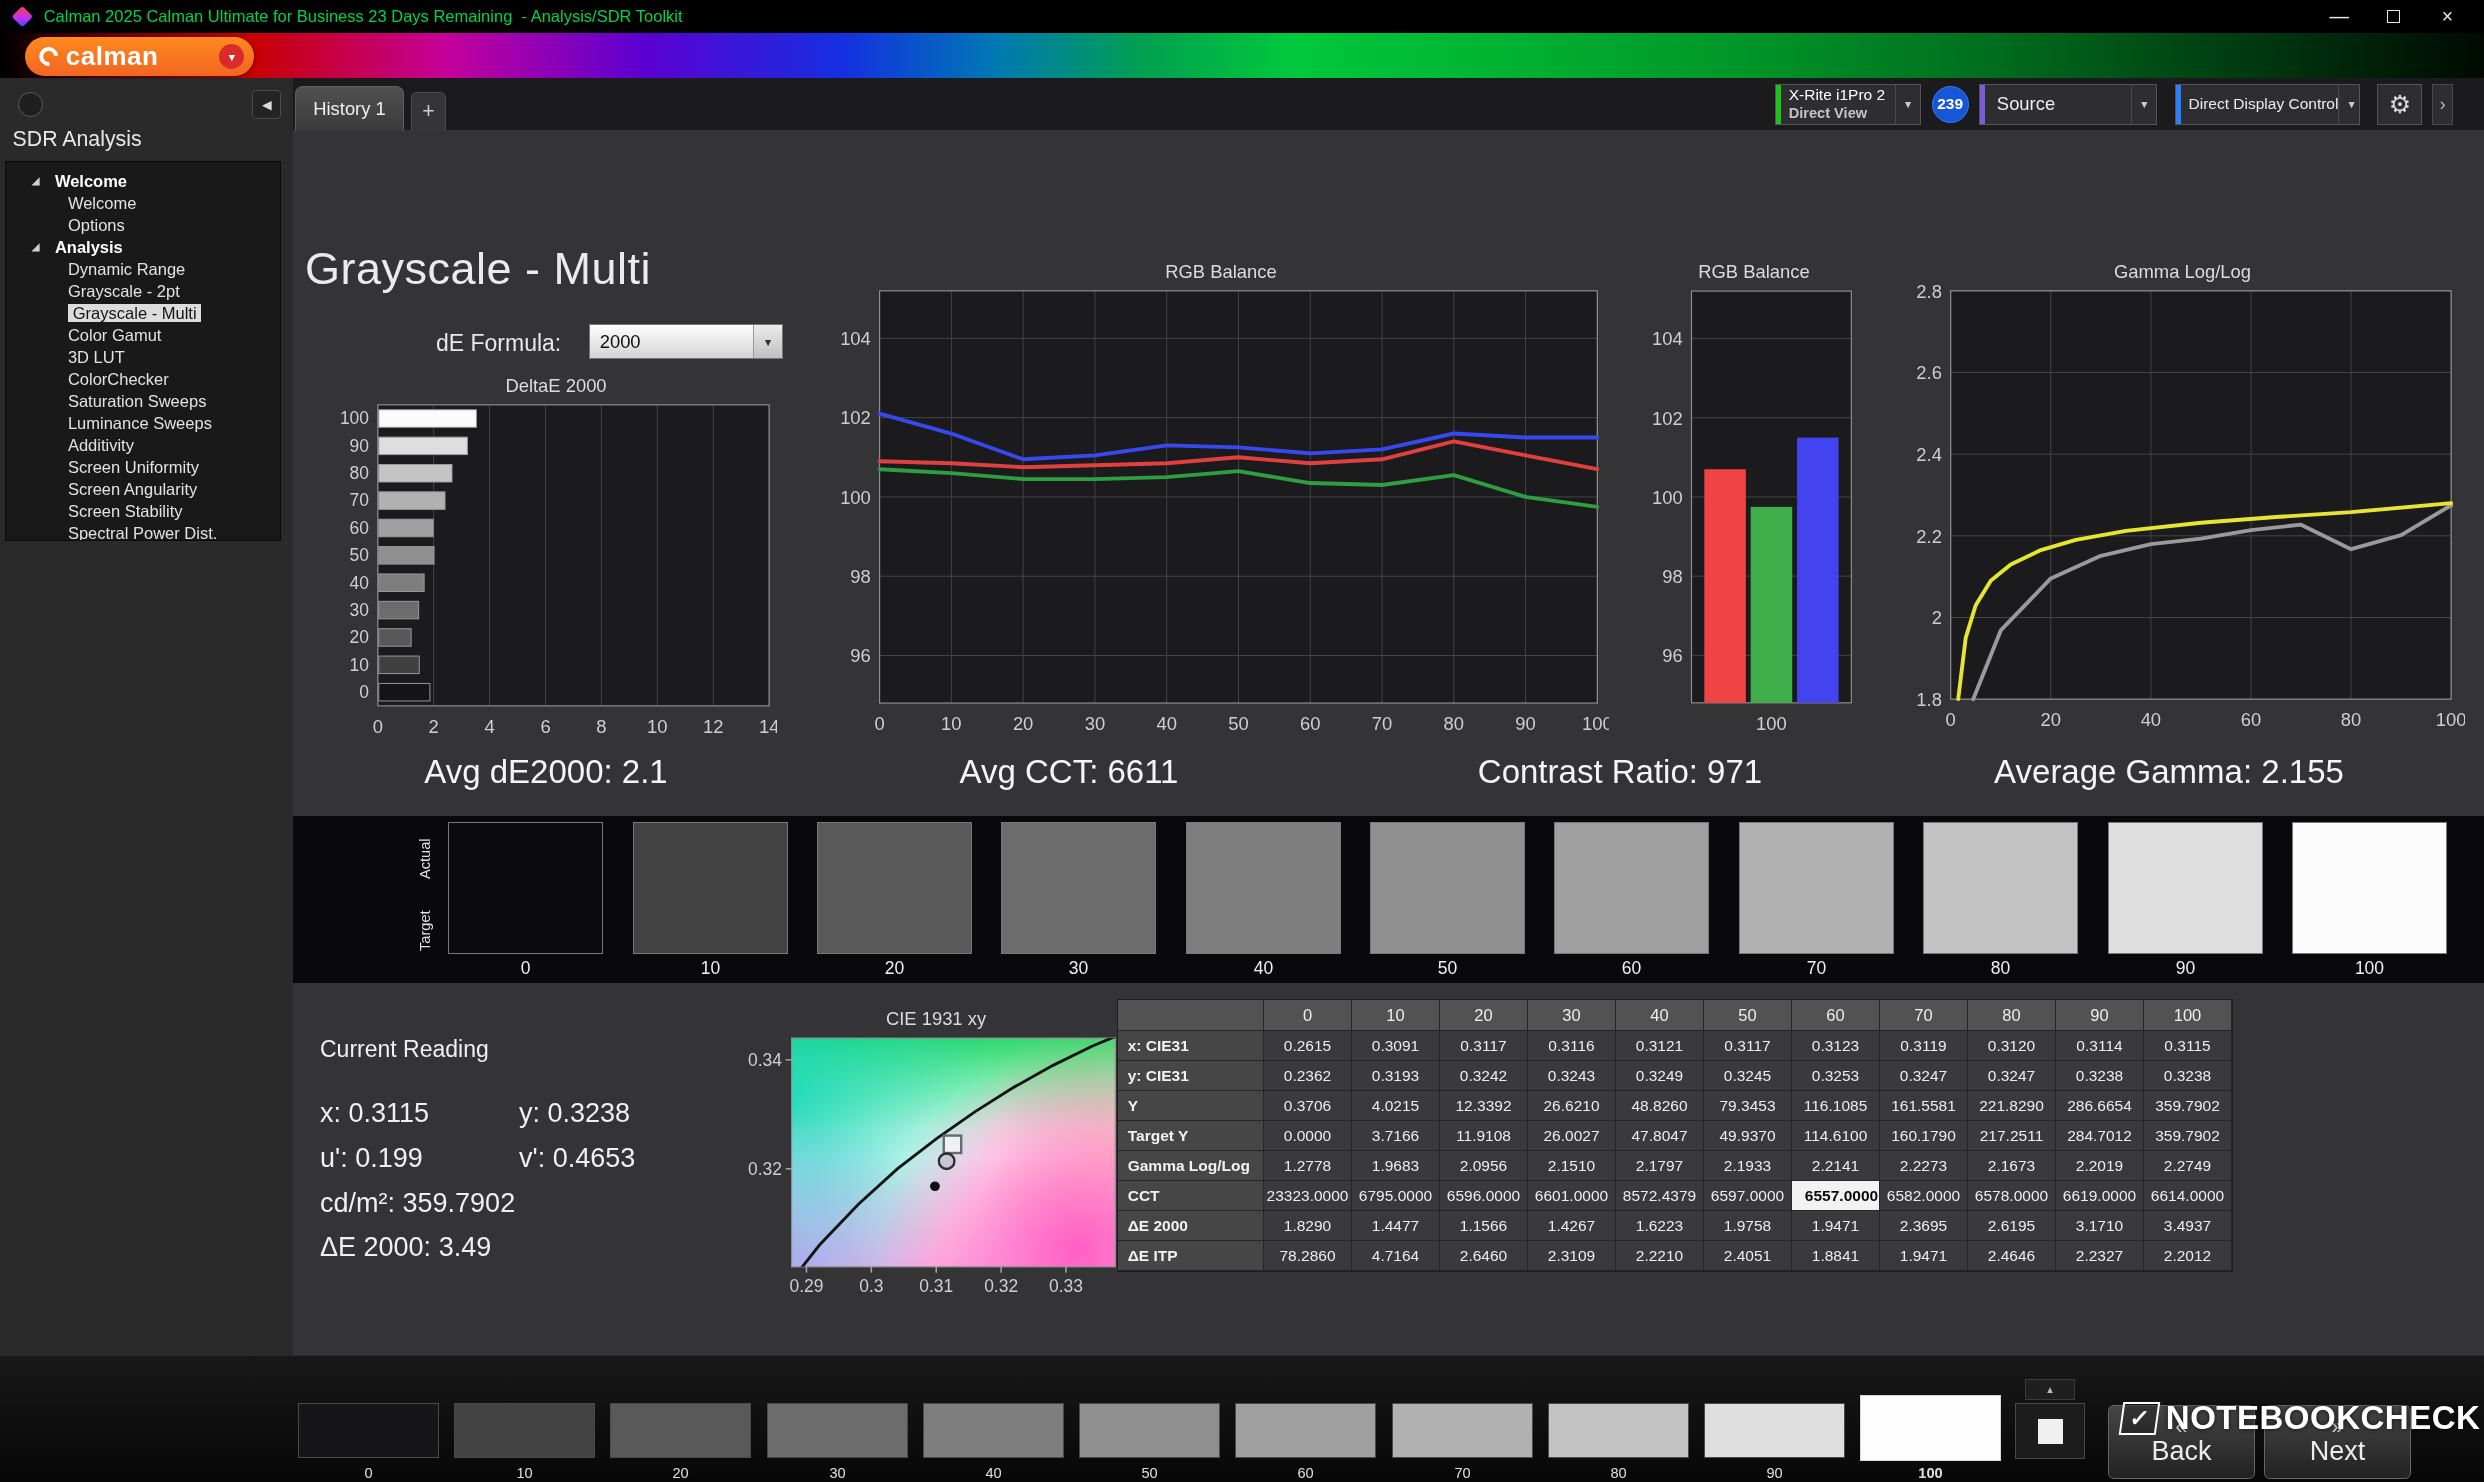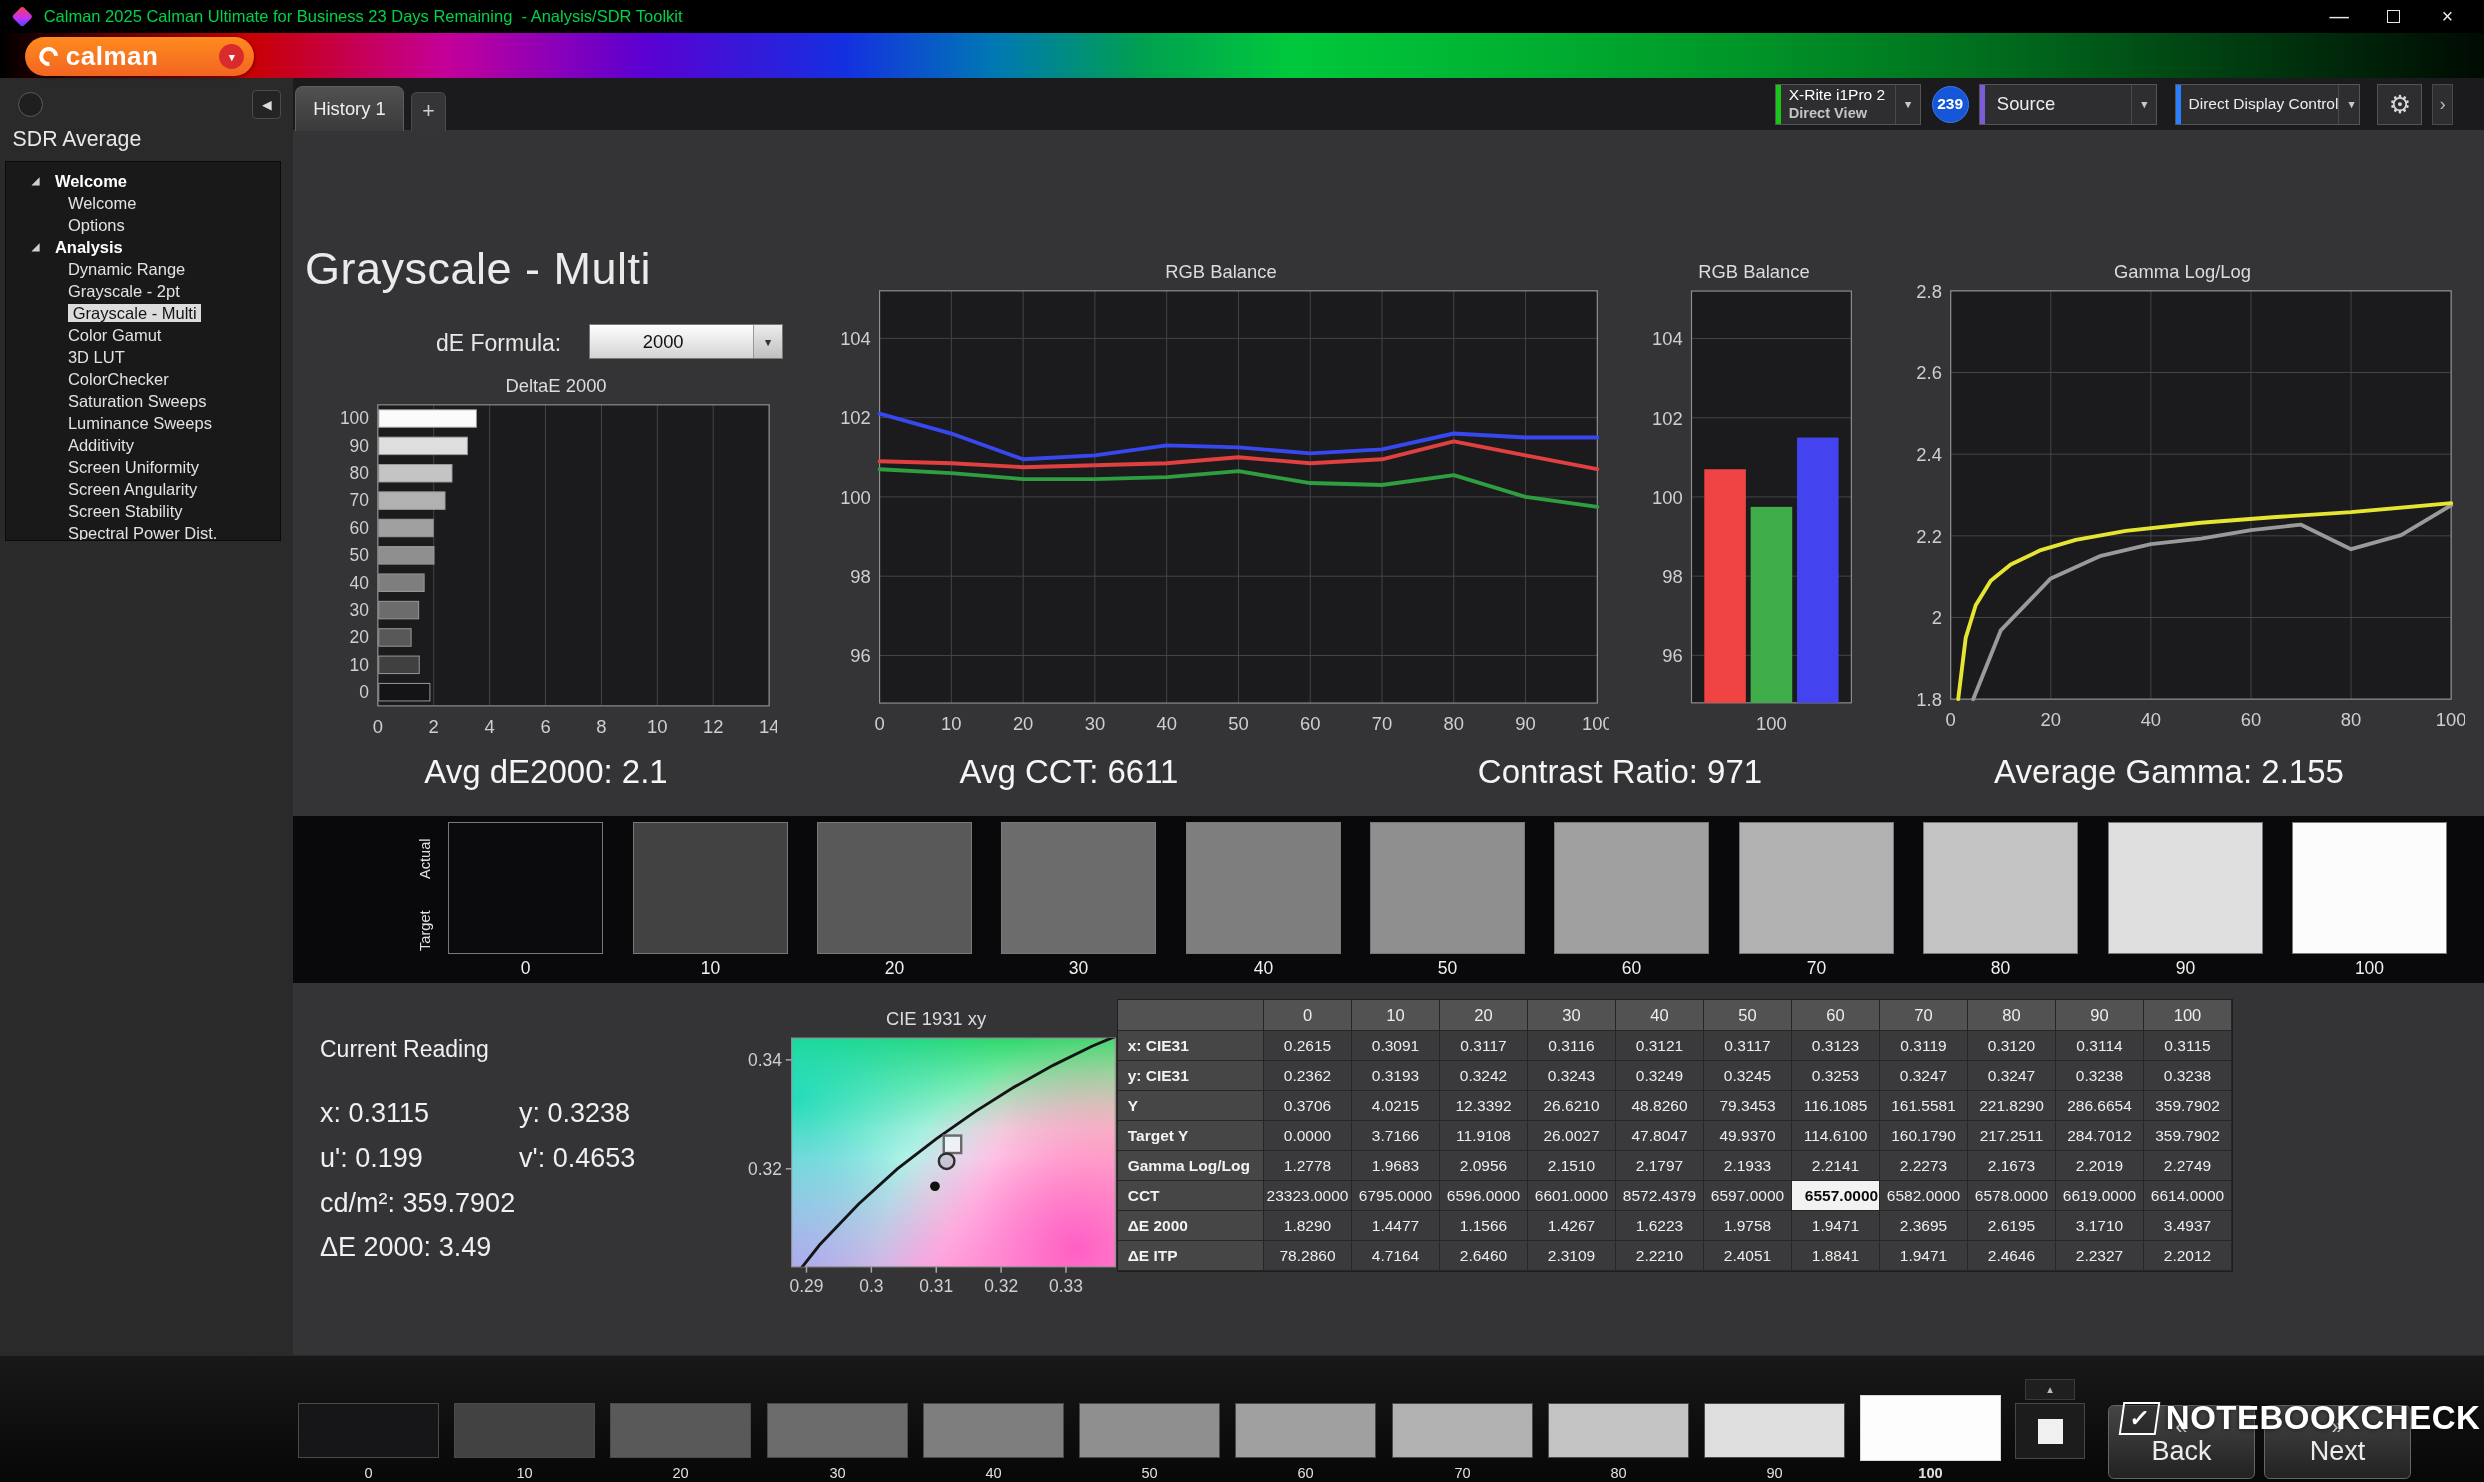--- a/index.html
+++ b/index.html
@@ -79,21 +79,21 @@
   .tree-group{padding-left:49px;font-weight:bold;color:#fff;}
   .tree-group .tri{position:absolute;left:26px;top:0;font-size:9.7px;color:#cfcfcf;}
   .tree-item{padding-left:62px;}
   .tree-item .sel{background:#dcdcdc;color:#141414;padding:0 4.9px;}
 
   
   .page-title{position:absolute;left:305px;top:243px;font-size:45px;color:#ebebeb;letter-spacing:0.5px;z-index:2;}
   .def-label{position:absolute;left:436px;top:330px;font-size:23px;color:#e8e8e8;z-index:2;}
   .def-combo{position:absolute;left:589px;top:324px;width:194px;height:35px;border:1px solid #777;
     background:linear-gradient(#fefefe,#d4d4d4);display:flex;align-items:center;cursor:pointer;z-index:2;}
-  .def-combo .val{flex:1;padding-left:9.7px;color:#111;font-size:18.4px;margin-left:43px;}
+  .def-combo .val{flex:1;padding-left:9.7px;color:#111;font-size:18.4px;}
   .def-combo .arr{width:29px;align-self:stretch;border-left:1px solid #999;
     background:linear-gradient(#ececec,#c0c0c0);display:flex;align-items:center;justify-content:center;
     color:#333;font-size:10.7px;}
 
   
   .chart{position:absolute;z-index:2;}
   .chart-title{height:25px;text-align:center;color:#dcdcdc;font-size:18.4px;line-height:23px;}
   .chart-body{position:relative;}
   .chart-body svg{display:block;}
   #chart-deltae{left:335px;top:374px;width:442px;height:361px;}
@@ -232,21 +232,21 @@
           <span>›</span>
         </div>
     </div>
   </div>
 
   <div class="sidebar">
     <div class="circle-btn"></div>
     <div class="collapse-btn">
         <span>◀</span>
       </div>
-    <div class="sidebar-title">SDR Average</div>
+    <div class="sidebar-title">SDR Analysis</div>
     <div class="tree">
         <div class="tree-row tree-group"><span class="tri">◢</span><span>Welcome</span></div>
         <div class="tree-row tree-item"><span>Welcome</span></div>
         <div class="tree-row tree-item"><span>Options</span></div>
         <div class="tree-row tree-group"><span class="tri">◢</span><span>Analysis</span></div>
         <div class="tree-row tree-item"><span>Dynamic Range</span></div>
         <div class="tree-row tree-item"><span>Grayscale - 2pt</span></div>
         <div class="tree-row tree-item"><span class="sel">Grayscale - Multi</span></div>
         <div class="tree-row tree-item"><span>Color Gamut</span></div>
         <div class="tree-row tree-item"><span>3D LUT</span></div>

